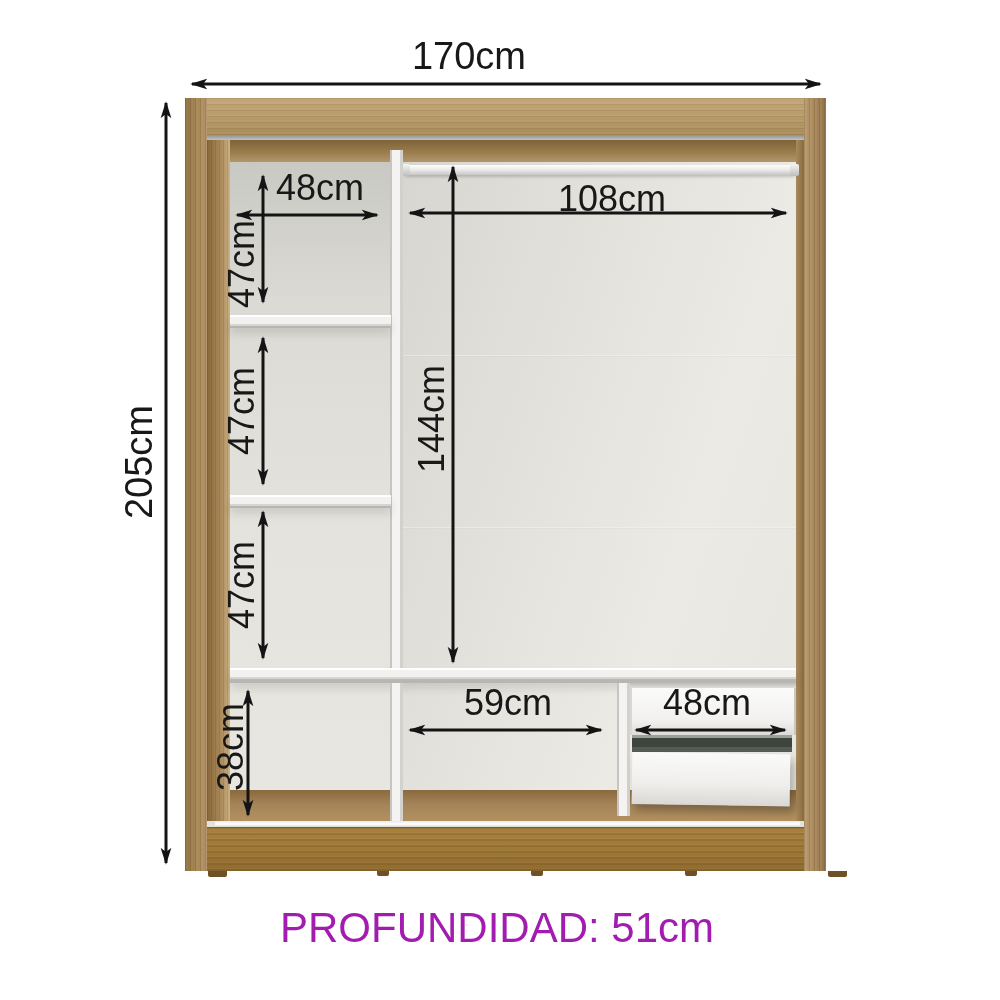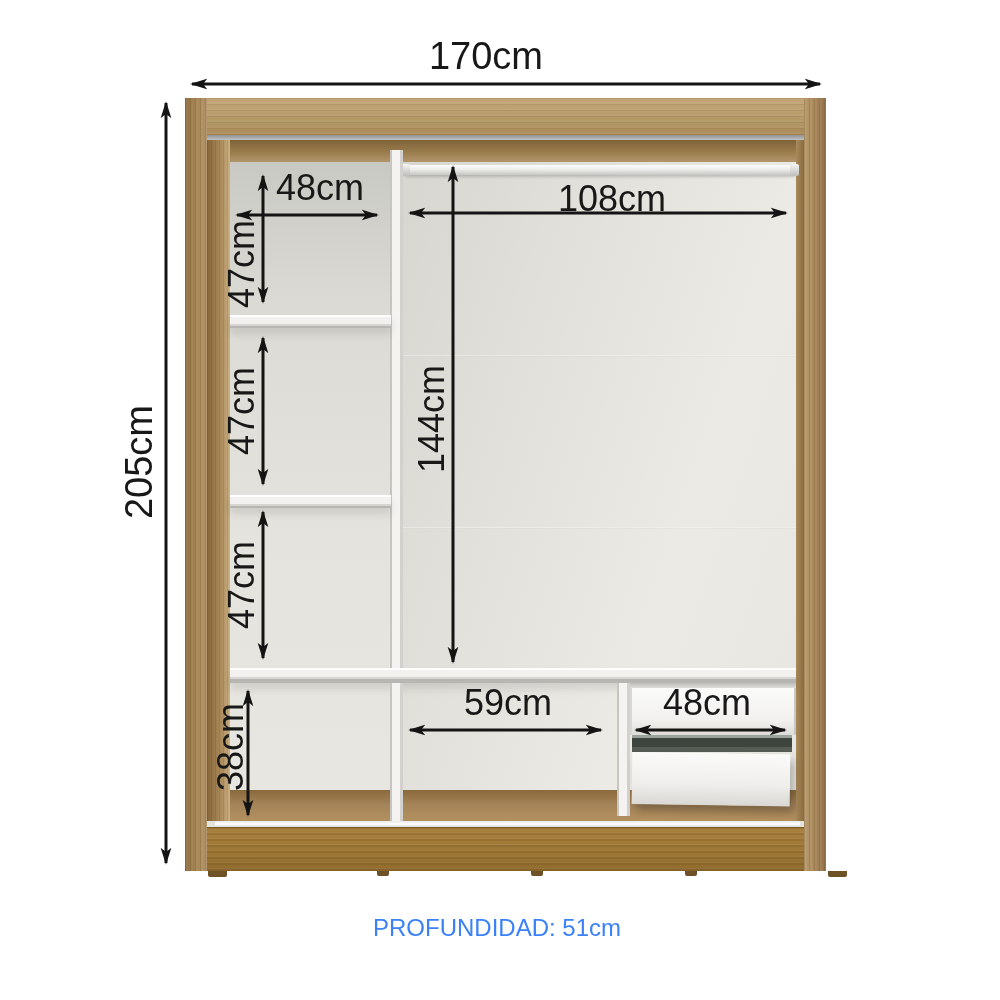--- a/index.html
+++ b/index.html
@@ -95,21 +95,21 @@
     transform:rotate(0.9deg);transform-origin:left center;
     box-shadow:4px 6px 8px rgba(0,0,0,0.25);}
 
   
   svg.arrows{position:absolute;left:0;top:0;z-index:5;pointer-events:none;}
   .dim{position:absolute;z-index:6;white-space:nowrap;
     transform:translate(-50%,-50%);font-size:36px;color:#181818;}
   .dim.big{font-size:38px;}
   .dim.rot{transform:translate(-50%,-50%) rotate(-90deg);}
   .depth{position:absolute;z-index:6;white-space:nowrap;transform:translate(-50%,-50%);
-    font-size:24px;color:#3b82f6;}
+    font-size:42px;color:#a21caf;}
 </style>
 </head>
 <body>
 
 <div class="stage">
 
   <div class="wardrobe">
     <div class="opening">
       <div class="track"></div>
       <div class="ceiling"></div>
@@ -162,21 +162,21 @@
       <line x1="263" y1="338" x2="263" y2="484"></line>
       <line x1="263" y1="512" x2="263" y2="658"></line>
       <line x1="410" y1="213" x2="786" y2="213"></line>
       <line x1="453" y1="167" x2="453" y2="662"></line>
       <line x1="248" y1="691" x2="248" y2="815"></line>
       <line x1="410" y1="730" x2="601" y2="730"></line>
       <line x1="636" y1="730" x2="785" y2="730"></line>
     </g>
   </svg>
 
-  <div class="dim big" style="left:486px;top:56px;text-align:center;">170cm</div>
+  <div class="dim big" style="left:469px;top:56px;text-align:center;">170cm</div>
   <div class="dim big rot" style="left:139px;top:462px;">205cm</div>
   <div class="dim" style="left:320px;top:188px;">48cm</div>
   <div class="dim rot" style="left:242px;top:264px;">47cm</div>
   <div class="dim rot" style="left:242px;top:411px;">47cm</div>
   <div class="dim rot" style="left:242px;top:585px;">47cm</div>
   <div class="dim" style="left:612px;top:199px;">108cm</div>
   <div class="dim rot" style="left:432px;top:419px;">144cm</div>
   <div class="dim rot" style="left:231px;top:747px;">38cm</div>
   <div class="dim" style="left:508px;top:703px;">59cm</div>
   <div class="dim" style="left:707px;top:703px;">48cm</div>

